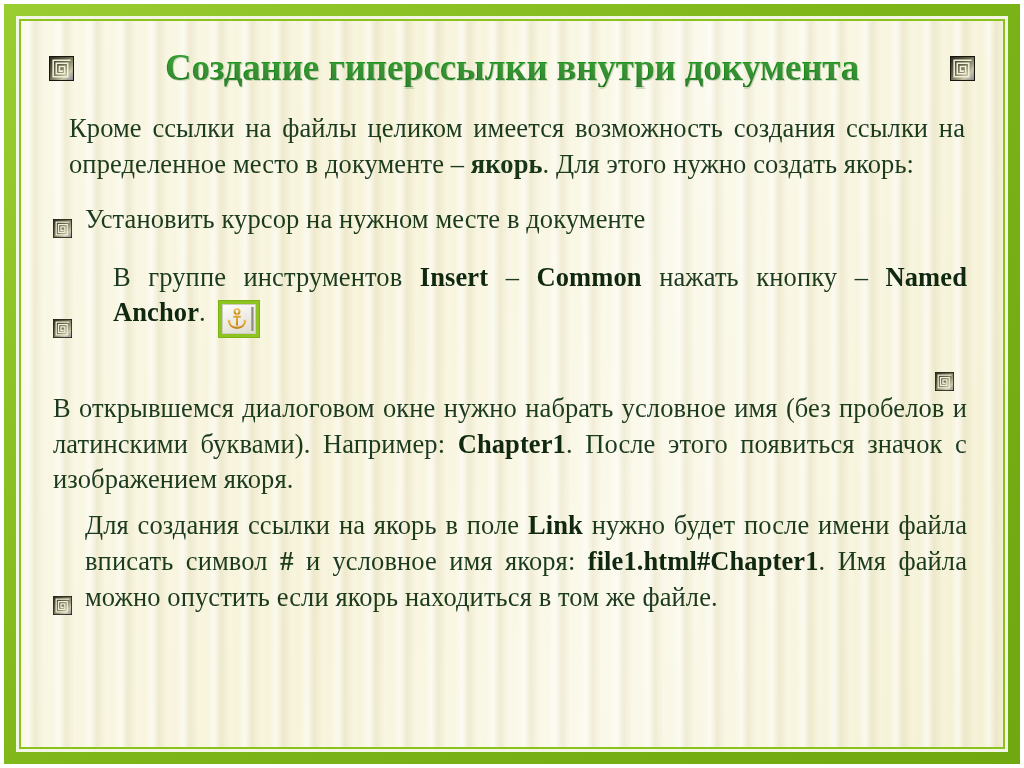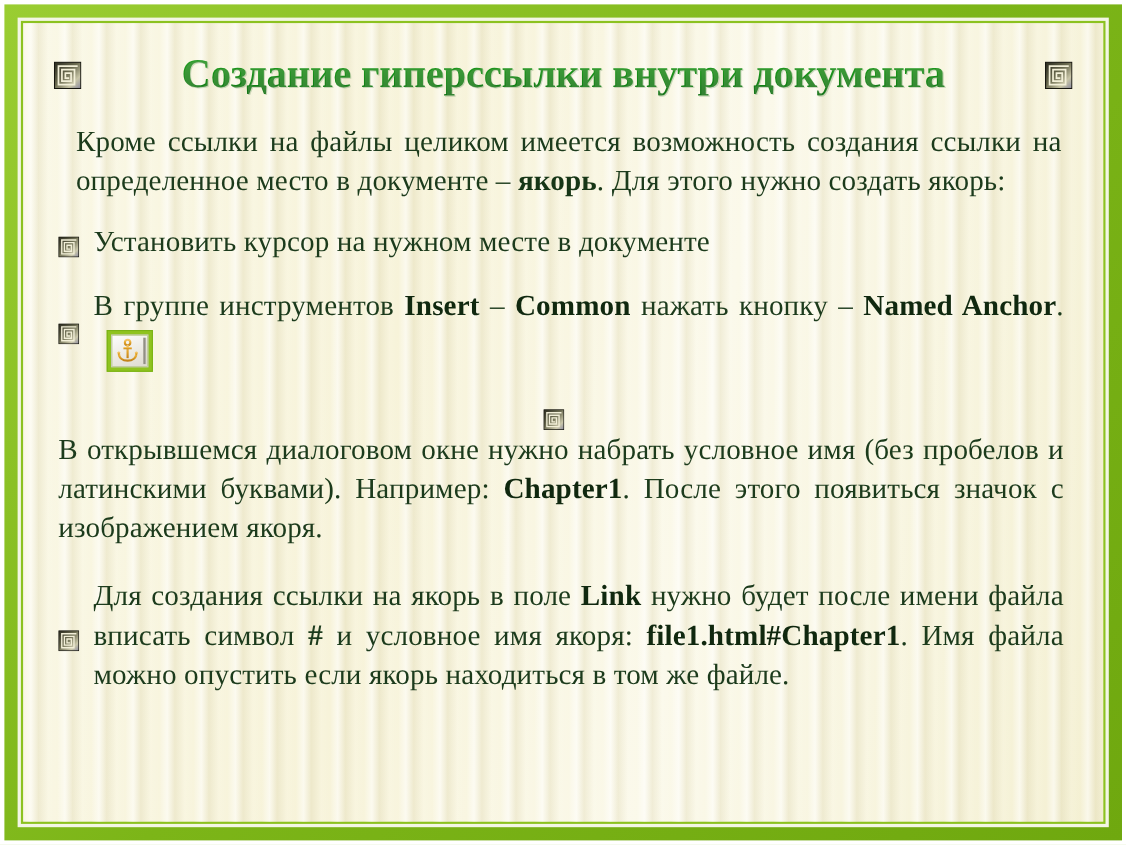--- a/index.html
+++ b/index.html
@@ -114,21 +114,21 @@
     letter-spacing: 0.1px;
   }
 
   #intro-para {
     margin: 10px 0 16px 0;
     padding: 0 4px 0 16px;
   }
 
   .bullet-item {
     display: flex;
-    align-items: center;
+    align-items: flex-end;
     margin-top: 20px;
     padding-right: 2px;
   }
 
   .bullet-icon-wrap {
     flex: 0 0 auto;
     width: 32px;
     padding-top: 10px;
   }
 
@@ -179,23 +179,23 @@
     display: block;
   }
   .anchor-divider {
     width: 3px;
     height: 24px;
     margin-left: 3px;
     background: linear-gradient(90deg, #b9b7ab 0%, #8e8c82 50%, #cfcdc3 100%);
   }
 
   
-  #bullet-2 { margin-top: 22px; }
+  #bullet-2 { margin-top: 22px; gap: 28px; }
   #bullet-3 { margin-top: 24px; flex-direction: column; }
-  #bullet-4 { margin-top: 26px; }
+  #bullet-4 { margin-top: 10px; }
 </style>
 </head>
 <body>
 
 <div id="slide">
   <div id="frame-outer">
     <div id="frame-gap">
       <div id="frame-inner">
         <div id="content">
 

